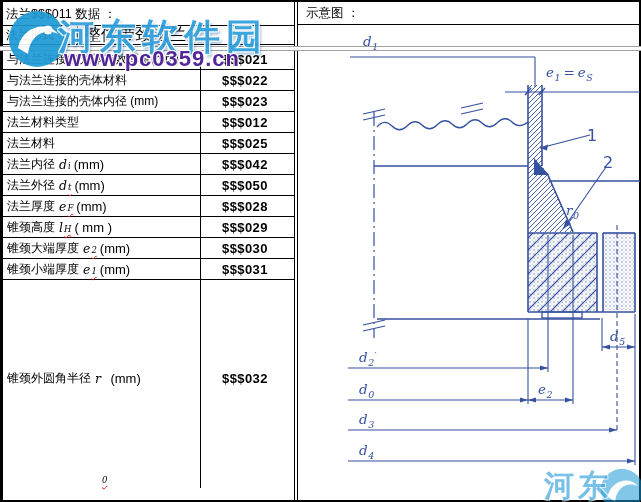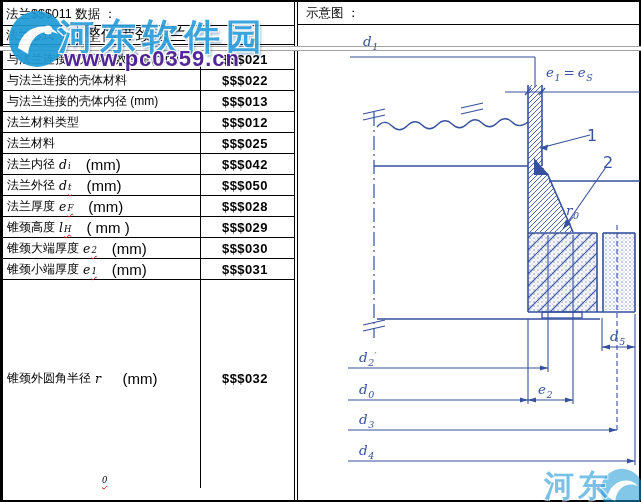--- a/index.html
+++ b/index.html
@@ -22,21 +22,21 @@
   .r-form .fl{width:75px;border-right:1px solid #000;line-height:18px;padding-left:3px;box-sizing:border-box;}
   .r-form .fv{flex:1;line-height:18px;padding-left:6px;font-weight:normal;font-size:17px;}
   .trow{position:absolute;left:0;width:100%;display:flex;border-bottom:1px solid #000;box-sizing:border-box;}
   .tlabel{width:197px;display:flex;align-items:center;padding-left:4px;box-sizing:border-box;
           font-size:12px;white-space:nowrap;}
   .tvalue{flex:1;border-left:1px solid #000;display:flex;align-items:center;padding-left:21px;
           box-sizing:border-box;font-weight:bold;font-size:13px;letter-spacing:.4px;}
   .var{font-family:"DejaVu Serif",serif;font-style:italic;font-size:12.5px;margin-left:4px;}
   .sub{font-family:"DejaVu Serif",serif;font-style:italic;font-size:8.5px;margin-left:1px;
        align-self:flex-end;padding-bottom:3px;}
-  .unit{margin-left:15px;font-size:15px;}
+  .unit{margin-left:3px;font-size:13px;}
   .tlabel i:empty,.tlabel .unit:empty{display:none;}
   .squiggle{text-decoration:underline wavy #e01010;text-decoration-thickness:1px;text-underline-offset:2px;}
 
   
   .splitline{position:absolute;left:0;top:46px;width:641px;height:3px;z-index:3;
              border-top:1px solid #a3a3a3;border-bottom:1px solid #a3a3a3;background:#fff;}
 
   
   .rpanel-h{position:absolute;left:298px;top:2px;width:341px;height:23px;line-height:23px;
             border-bottom:1px solid #000;padding-left:8px;box-sizing:border-box;font-size:12.5px;z-index:2;}
@@ -81,21 +81,21 @@
     <div class="trow" style="top:68px;height:21px">
       <div class="tlabel">
           <span>与法兰连接的壳体材料</span>
         </div>
       <div class="tvalue">$$$022</div>
     </div>
     <div class="trow" style="top:89px;height:21px">
       <div class="tlabel">
           <span>与法兰连接的壳体内径 (mm)</span>
         </div>
-      <div class="tvalue">$$$013</div>
+      <div class="tvalue">$$$023</div>
     </div>
     <div class="trow" style="top:110px;height:21px">
       <div class="tlabel">
           <span>法兰材料类型</span>
         </div>
       <div class="tvalue">$$$012</div>
     </div>
     <div class="trow" style="top:131px;height:21px">
       <div class="tlabel">
           <span>法兰材料</span>

